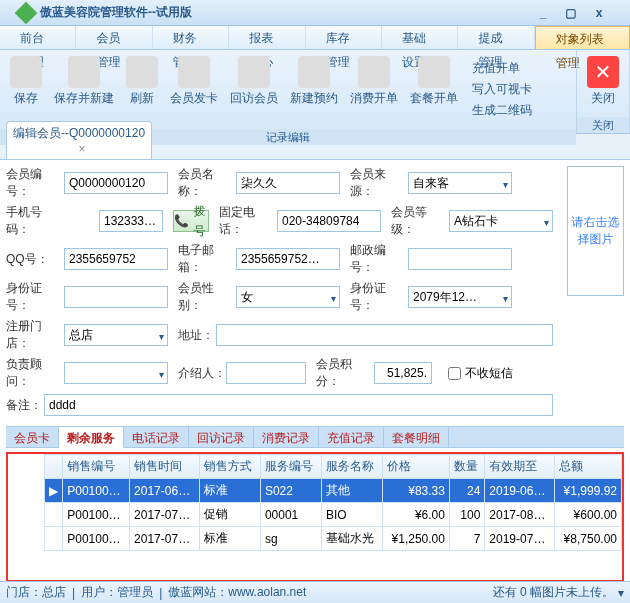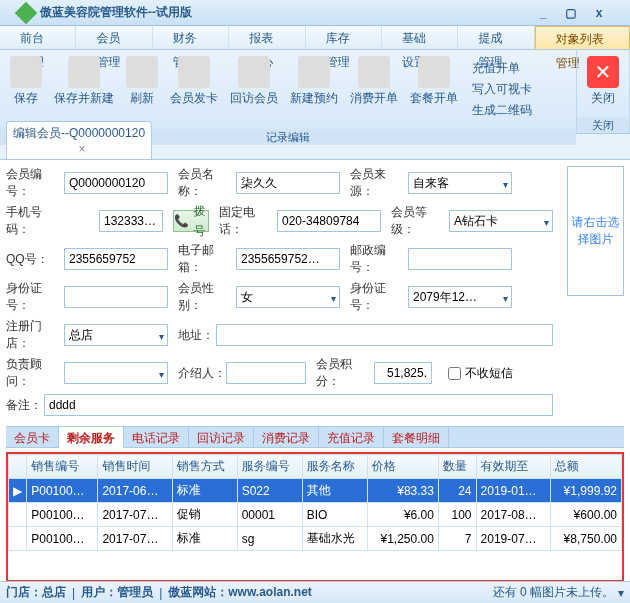--- a/index.html
+++ b/index.html
@@ -41,32 +41,32 @@
 .dialbtn { height: 22px; width: 36px; background: linear-gradient(#eaf6ea,#cfe9cf); border: 1px solid #8fc08f; color: #2a6a2a; font-size: 11px; line-height: 20px; text-align: center; margin-right: 10px; cursor: pointer; display:flex; align-items:center; justify-content:center; gap:2px; }
 .pic { width: 110px; height: 130px; border: 1px solid #9ec4e6; display: flex; align-items: center; justify-content: center; color: #3b82f6; text-align: center; margin-left: 4px; }
 .chk { display: flex; align-items: center; gap: 4px; margin-left: 6px; }
 .chk input { width: 13px; height: 13px; }
 .fullw { flex: 1; }
 
 .subtabs { display: flex; background: #c9e0f5; height: 22px; border-top: 1px solid #a9cbe8; border-bottom: 1px solid #a9cbe8; margin: 0 6px; }
 .subtabs .st { padding: 0 8px; line-height: 22px; color: #b91c1c; cursor: pointer; border-right: 1px solid #a9cbe8; }
 .subtabs .st.active { background: #fff; border-bottom: 1px solid #fff; margin-bottom: -1px; font-weight: bold; }
 
-.grid-wrap { margin: 4px 6px; border: 2px solid #e33; height: 130px; overflow: hidden; position: relative; }
+.grid-wrap { margin: 4px 6px; border: 2px solid #e33; height: 130px; overflow: hidden; position: relative; padding-left: 36px; }
 table.grid { border-collapse: collapse; width: 100%; }
 table.grid th, table.grid td { border: 1px solid #cfe2f3; padding: 3px 4px; font-size: 12px; white-space: nowrap; overflow: hidden; }
 table.grid th { background: linear-gradient(#f5faff,#e3f0fb); color: #2a5a8a; font-weight: normal; text-align: left; }
 table.grid tr.sel td { background: #2a6fd6; color: #fff; }
 table.grid td.num { text-align: right; }
 .rowmark { width: 14px; text-align: center; color: #333; }
 
 .total-row { margin: 0 6px 4px; border: 1px solid #cfe2f3; height: 22px; display: flex; justify-content: flex-end; align-items: center; padding-right: 18px; background: #f5faff; }
 
 .statusbar { position: absolute; bottom: 0; left: 0; right: 0; height: 22px; background: linear-gradient(#eaf3fc,#d6e8f8); border-top: 1px solid #a9cbe8; display: flex; align-items: center; padding: 0 6px; color: #2a5a8a; }
-.statusbar .seg { margin-right: 6px; font-weight: bold; }
+.statusbar .seg { margin-right: 6px; }
 .statusbar .right { margin-left: auto; }
 
 
 .i-save{background:#7cb3e9}.i-saveas{background:#f0c674}.i-refresh{background:#8bc34a}.i-card{background:#c8a2c8}.i-visit{background:#f4a460}.i-book{background:#87ceeb}.i-cons{background:#ffd54f}.i-pkg{background:#ffb74d}
 </style>
 </head>
 <body>
 
 <div class="titlebar">
   <div class="logo"></div>
@@ -239,21 +239,21 @@
         </tr>
         <tr class="sel">
           <td class="rowmark">▶</td>
           <td class="">P00100…</td>
           <td class="">2017-06…</td>
           <td class="">标准</td>
           <td class="">S022</td>
           <td class="">其他</td>
           <td class=" num">¥83.33</td>
           <td class=" num">24</td>
-          <td class="">2019-01…</td>
+          <td class="">2019-06…</td>
           <td class=" num">¥1,999.92</td>
         </tr>
         <tr class="">
           <td class="rowmark"></td>
           <td class="">P00100…</td>
           <td class="">2017-07…</td>
           <td class="">促销</td>
           <td class="">00001</td>
           <td class="">BIO</td>
           <td class=" num">¥6.00</td>

